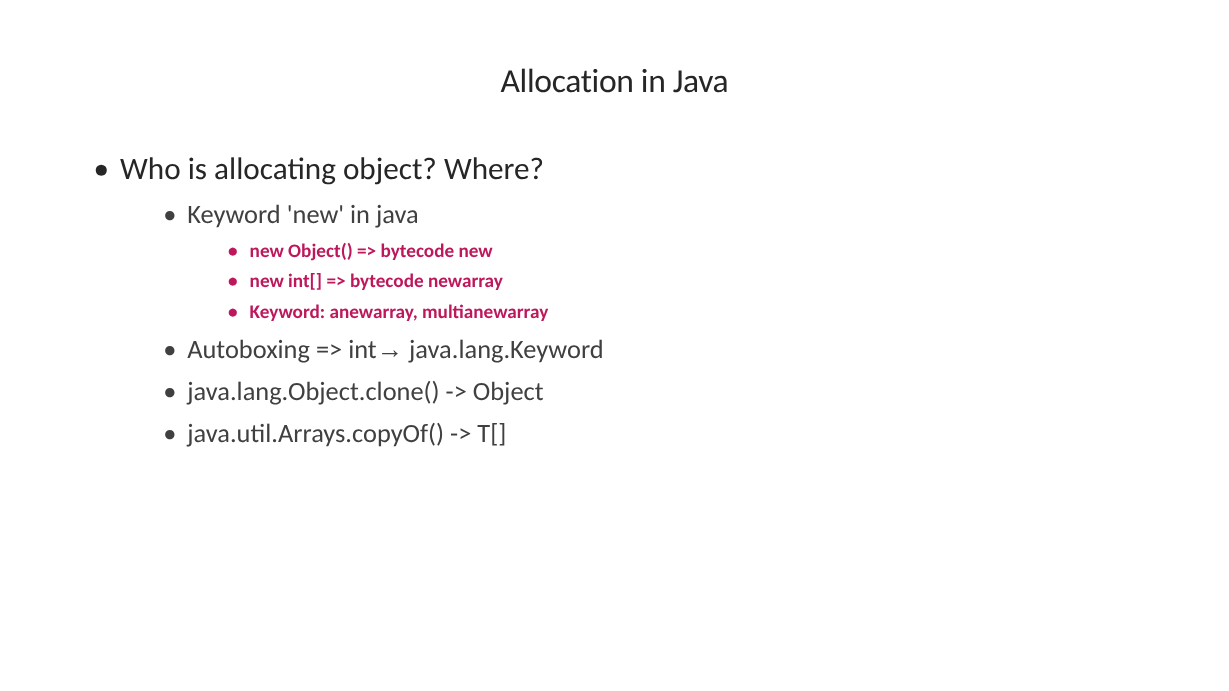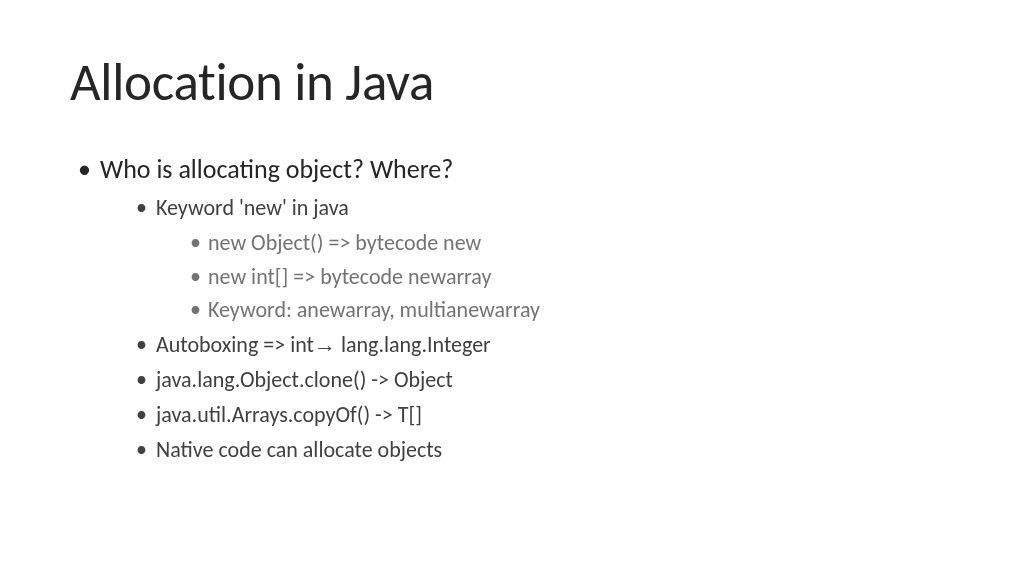--- a/index.html
+++ b/index.html
@@ -10,25 +10,26 @@
       font-family: Calibri, "Segoe UI", Arial, sans-serif;
       color: #1a1a1a;
       overflow: hidden;
     }
     .slide {
       width: 100%;
       height: 100%;
       padding: 50px 70px 40px 70px;
     }
     .title {
-      font-size: 53px;
+      font-size: 28px;
       font-weight: 400;
       color: #262626;
       margin-bottom: 38px;
       letter-spacing: -0.3px;
+      text-align: center;
     }
     .lvl1 {
       list-style: none;
       padding-left: 8px;
     }
     .lvl1 > li {
       font-size: 26px;
       color: #262626;
       position: relative;
       padding-left: 22px;
@@ -60,26 +61,27 @@
       left: 0;
       top: 0;
     }
     .lvl3 {
       list-style: none;
       padding-left: 34px;
       margin-top: 4px;
       margin-bottom: 4px;
     }
     .lvl3 > li {
-      font-size: 22px;
-      color: #737373;
+      font-size: 16px;
+      color: #be185d;
       position: relative;
       padding-left: 18px;
       margin-bottom: 3px;
       line-height: 1.4;
+      font-weight: bold;
     }
     .lvl3 > li::before {
       content: "•";
       position: absolute;
       left: 0;
       top: 0;
     }
     .arrow {
       display: inline-block;
       font-family: "Segoe UI Symbol", Arial;
@@ -105,27 +107,24 @@
             </li>
             <li>
               <span>new int[]        =&gt; bytecode newarray</span>
             </li>
             <li>
               <span>Keyword: anewarray, multianewarray</span>
             </li>
           </ul>
         </li>
         <li>
-          <span>Autoboxing =&gt; int</span><span class="arrow">→</span><span> lang.lang.Integer</span>
+          <span>Autoboxing =&gt; int</span><span class="arrow">→</span><span> java.lang.Keyword</span>
         </li>
         <li>
           <span>java.lang.Object.clone() -&gt; Object</span>
         </li>
         <li>
           <span>java.util.Arrays.copyOf() -&gt; T[]</span>
         </li>
-        <li>
-          <span>Native code can allocate objects</span>
-        </li>
       </ul>
     </li>
   </ul>
 </div>
 
 </body></html>

